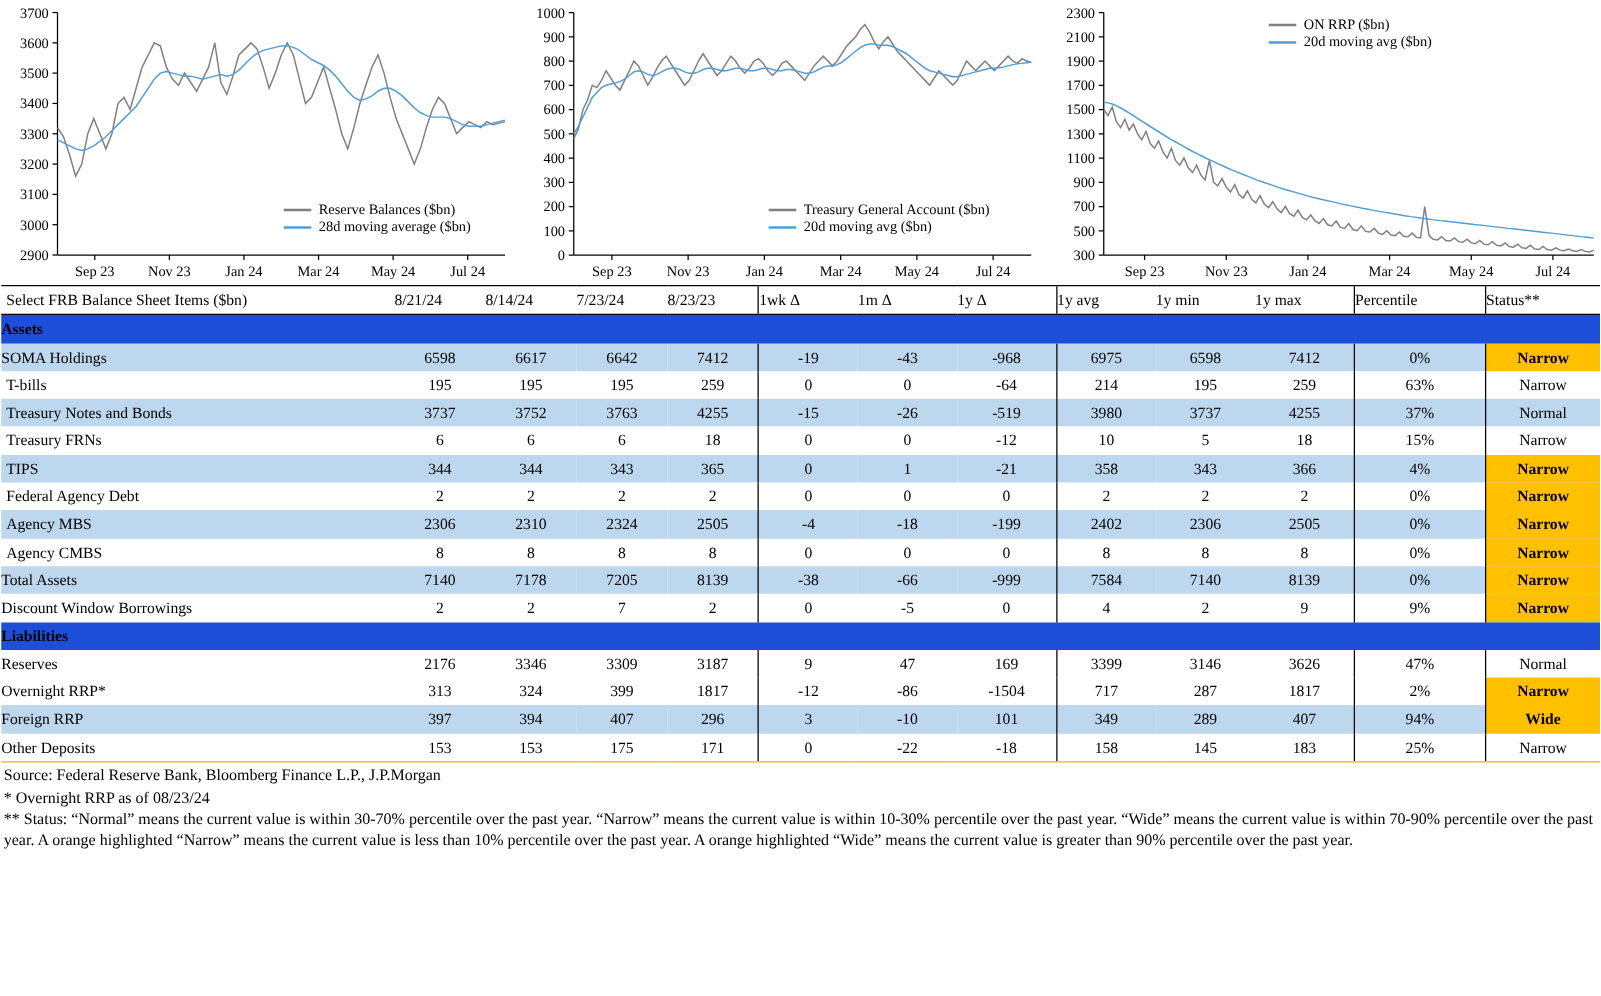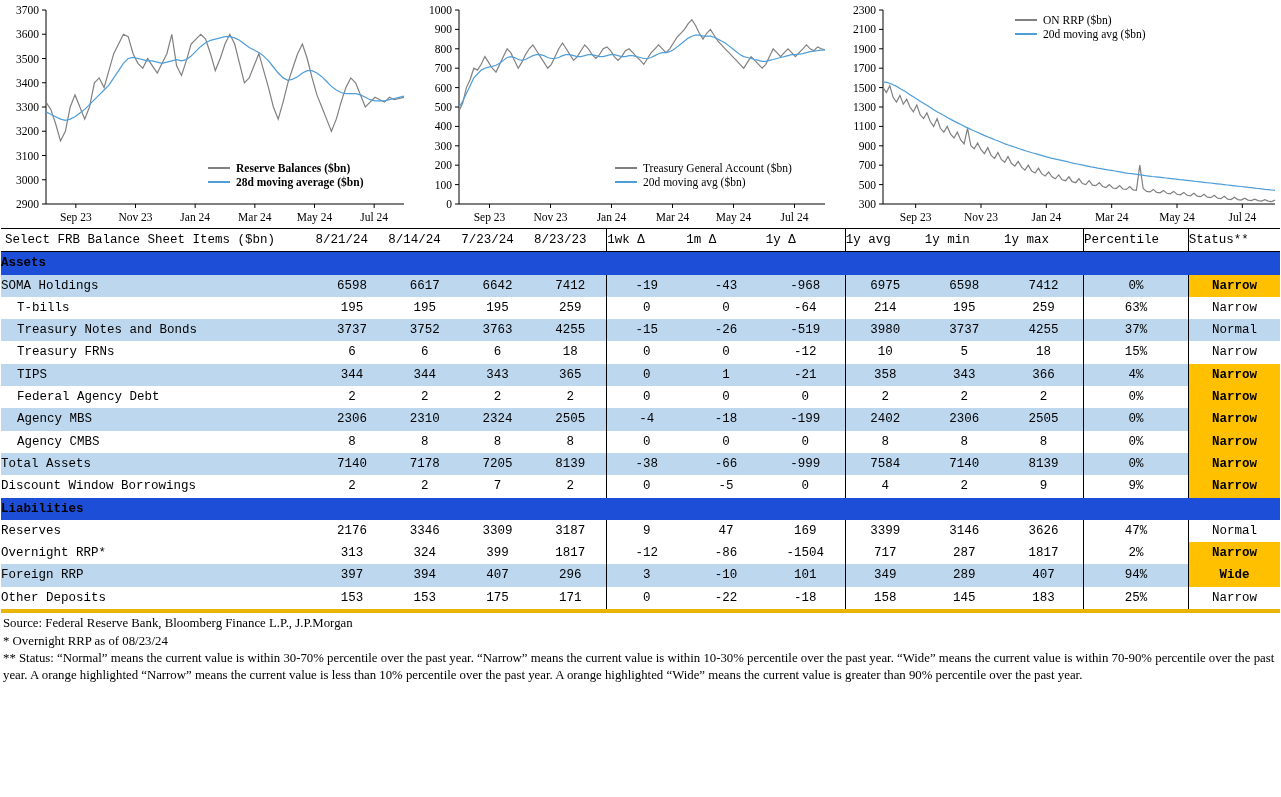--- a/index.html
+++ b/index.html
@@ -9,33 +9,33 @@
   
   .charts{display:flex;width:1281px;height:228px;}
   .chart{position:relative;box-sizing:border-box;}
   .chart svg{display:block;}
   .legend{position:absolute;font-size:11.5px;font-family:"Liberation Serif",serif;}
   .legend .row{display:flex;align-items:center;margin-bottom:2px;white-space:nowrap;}
   .legend .swatch{width:22px;height:2px;margin-right:6px;display:inline-block;}
 
   
   table.fred{border-collapse:collapse;width:1279px;margin-left:1px;font-size:12.5px;
-             font-family:Liberation Mono, monospace;table-layout:fixed;}
+             font-family:Liberation Serif, serif;table-layout:fixed;}
   table.fred td{padding:0;height:22.3px;line-height:22.3px;}
   .hdr td{font-weight:normal;text-align:left;border-top:1px solid #000;border-bottom:1px solid #000;}
   .hdr td.lbl{text-align:left;padding-left:4px;}
   .sec td{background:#1d4ed8;font-weight:bold;text-align:left;padding-left:4px;}
   .band td{background:#bdd7ee;}
   td.lbl{text-align:left;padding-left:8px;white-space:nowrap;}
-  td.lbl.ind{padding-left:16px;}
+  td.lbl.ind{padding-left:4px;}
   td.num{text-align:center;}
   td.orange{background:#ffc000 !important;text-align:center;font-weight:bold;}
   td.st{text-align:center;}
   .vline{border-left:1px solid #000;}
-  .botline td{border-bottom:4px solid #eab308;}
+  .botline td{border-bottom:1px solid #eab308;}
 
   
   .notes{margin-left:3px;margin-top:2px;font-size:12.8px;line-height:16.5px;
          font-family:"Liberation Serif",serif;width:1272px;}
   .notes div{margin-bottom:1px;}
 </style>
 </head>
 <body>
 
 <div id="wrap">
@@ -71,21 +71,21 @@
           <text x="195.16666666666669" y="221" text-anchor="middle" font-size="11.5" font-family="Liberation Serif, serif" fill="#000">Jan 24</text>
           <line x1="254.83333333333334" y1="204" x2="254.83333333333334" y2="208" stroke="#000" stroke-width="1"></line>
           <text x="254.83333333333334" y="221" text-anchor="middle" font-size="11.5" font-family="Liberation Serif, serif" fill="#000">Mar 24</text>
           <line x1="314.5" y1="204" x2="314.5" y2="208" stroke="#000" stroke-width="1"></line>
           <text x="314.5" y="221" text-anchor="middle" font-size="11.5" font-family="Liberation Serif, serif" fill="#000">May 24</text>
           <line x1="374.16666666666663" y1="204" x2="374.16666666666663" y2="208" stroke="#000" stroke-width="1"></line>
           <text x="374.16666666666663" y="221" text-anchor="middle" font-size="11.5" font-family="Liberation Serif, serif" fill="#000">Jul 24</text>
           <path d="M46.0 102.1 L50.8 109.4 L55.7 124.0 L60.5 140.9 L65.4 131.3 L70.2 107.0 L75.0 94.9 L79.9 107.0 L84.7 119.1 L89.5 107.0 L94.4 82.8 L99.2 77.9 L104.1 87.6 L108.9 70.6 L113.7 53.7 L118.6 44.0 L123.4 34.3 L128.2 36.7 L133.1 53.7 L137.9 63.3 L142.8 68.2 L147.6 58.5 L152.4 65.8 L157.3 73.0 L162.1 63.3 L166.9 53.7 L171.8 34.3 L176.6 65.8 L181.5 75.5 L186.3 60.9 L191.1 44.0 L196.0 39.1 L200.8 34.3 L205.6 39.1 L210.5 53.7 L215.3 70.6 L220.2 58.5 L225.0 44.0 L229.8 34.3 L234.7 44.0 L239.5 63.3 L244.4 82.8 L249.2 77.9 L254.0 65.8 L258.9 53.7 L263.7 70.6 L268.5 87.6 L273.4 107.0 L278.2 119.1 L283.1 102.1 L287.9 82.8 L292.7 68.2 L297.6 53.7 L302.4 44.0 L307.2 58.5 L312.1 77.9 L316.9 94.9 L321.8 107.0 L326.6 119.1 L331.4 131.3 L336.3 119.1 L341.1 102.1 L345.9 87.6 L350.8 77.9 L355.6 82.8 L360.5 94.9 L365.3 107.0 L370.1 102.1 L375.0 97.3 L379.8 99.7 L384.6 102.1 L389.5 97.3 L394.3 99.7 L399.2 98.5 L404.0 97.3 " fill="none" stroke="#808080" stroke-width="1.2"></path>
           <path d="M46.0 111.9 L50.8 114.3 L55.7 116.7 L60.5 119.1 L65.4 120.3 L70.2 119.1 L75.0 116.7 L79.9 113.1 L84.7 109.4 L89.5 104.6 L94.4 99.7 L99.2 94.9 L104.1 90.0 L108.9 85.2 L113.7 77.9 L118.6 70.6 L123.4 63.3 L128.2 58.5 L133.1 57.3 L137.9 58.5 L142.8 59.7 L147.6 60.9 L152.4 60.9 L157.3 62.1 L162.1 63.3 L166.9 62.1 L171.8 60.9 L176.6 59.7 L181.5 60.9 L186.3 59.7 L191.1 56.1 L196.0 51.2 L200.8 46.4 L205.6 42.7 L210.5 40.3 L215.3 39.1 L220.2 37.9 L225.0 36.7 L229.8 36.7 L234.7 37.9 L239.5 40.3 L244.4 44.0 L249.2 47.6 L254.0 50.0 L258.9 52.4 L263.7 56.1 L268.5 60.9 L273.4 67.0 L278.2 73.0 L283.1 77.9 L287.9 80.3 L292.7 79.1 L297.6 76.7 L302.4 73.0 L307.2 70.6 L312.1 70.6 L316.9 73.0 L321.8 76.7 L326.6 81.5 L331.4 86.4 L336.3 90.0 L341.1 92.5 L345.9 93.7 L350.8 93.7 L355.6 93.7 L360.5 94.9 L365.3 97.3 L370.1 99.7 L375.0 100.9 L379.8 100.9 L384.6 100.9 L389.5 99.7 L394.3 98.5 L399.2 97.3 L404.0 96.1 " fill="none" stroke="#4f9ed9" stroke-width="1.2"></path>
         </svg>
-      <div class="legend" id="leg0" style="left:208px;top:162px;font-weight:bold;">
+      <div class="legend" id="leg0" style="left:227px;top:162px;">
           <div class="row">
             <span class="swatch" style="background: rgb(128, 128, 128);"></span>
             <span>Reserve Balances ($bn)</span>
           </div>
           <div class="row">
             <span class="swatch" style="background: rgb(79, 158, 217);"></span>
             <span>28d moving average ($bn)</span>
           </div>
         </div>
     </div>

